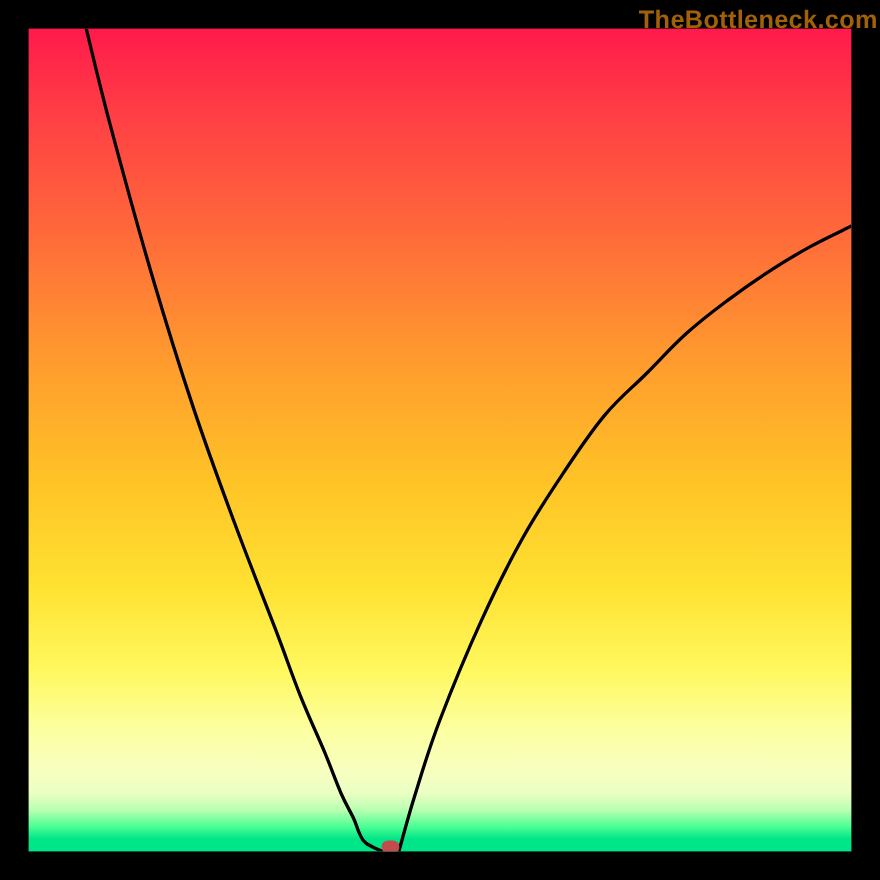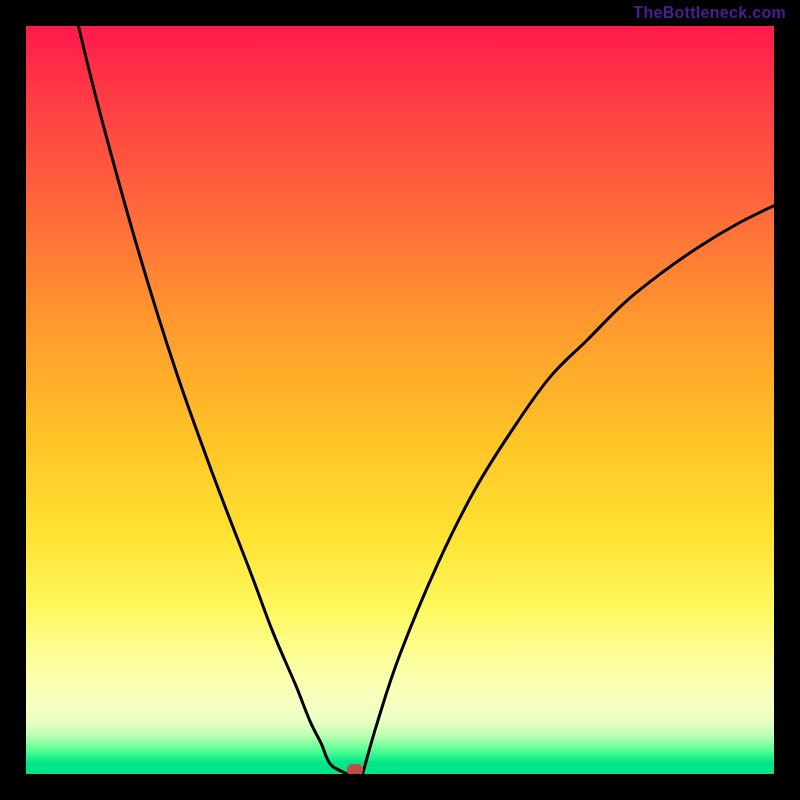--- a/index.html
+++ b/index.html
@@ -44,25 +44,25 @@
       #e9ffc2 93%,
       #b7ffb0 95%,
       #4bff93 97%,
       #00e588 98.5%,
       #00e588 100%
     );
   }
   .watermark {
     position: absolute;
     top: 4px;
-    right: 14px;
+    right: 2px;
     font-family: Arial, Helvetica, sans-serif;
-    font-size: 16px;
+    font-size: 23px;
     font-weight: 600;
-    color: #4c1d95;
+    color: #a16207;
     letter-spacing: 0.3px;
     user-select: none;
   }
   .marker {
     position: absolute;
     width: 16px;
     height: 12px;
     border-radius: 6px / 5px;
     background: #c24b4b;
     transform: translate(-50%, -50%);

